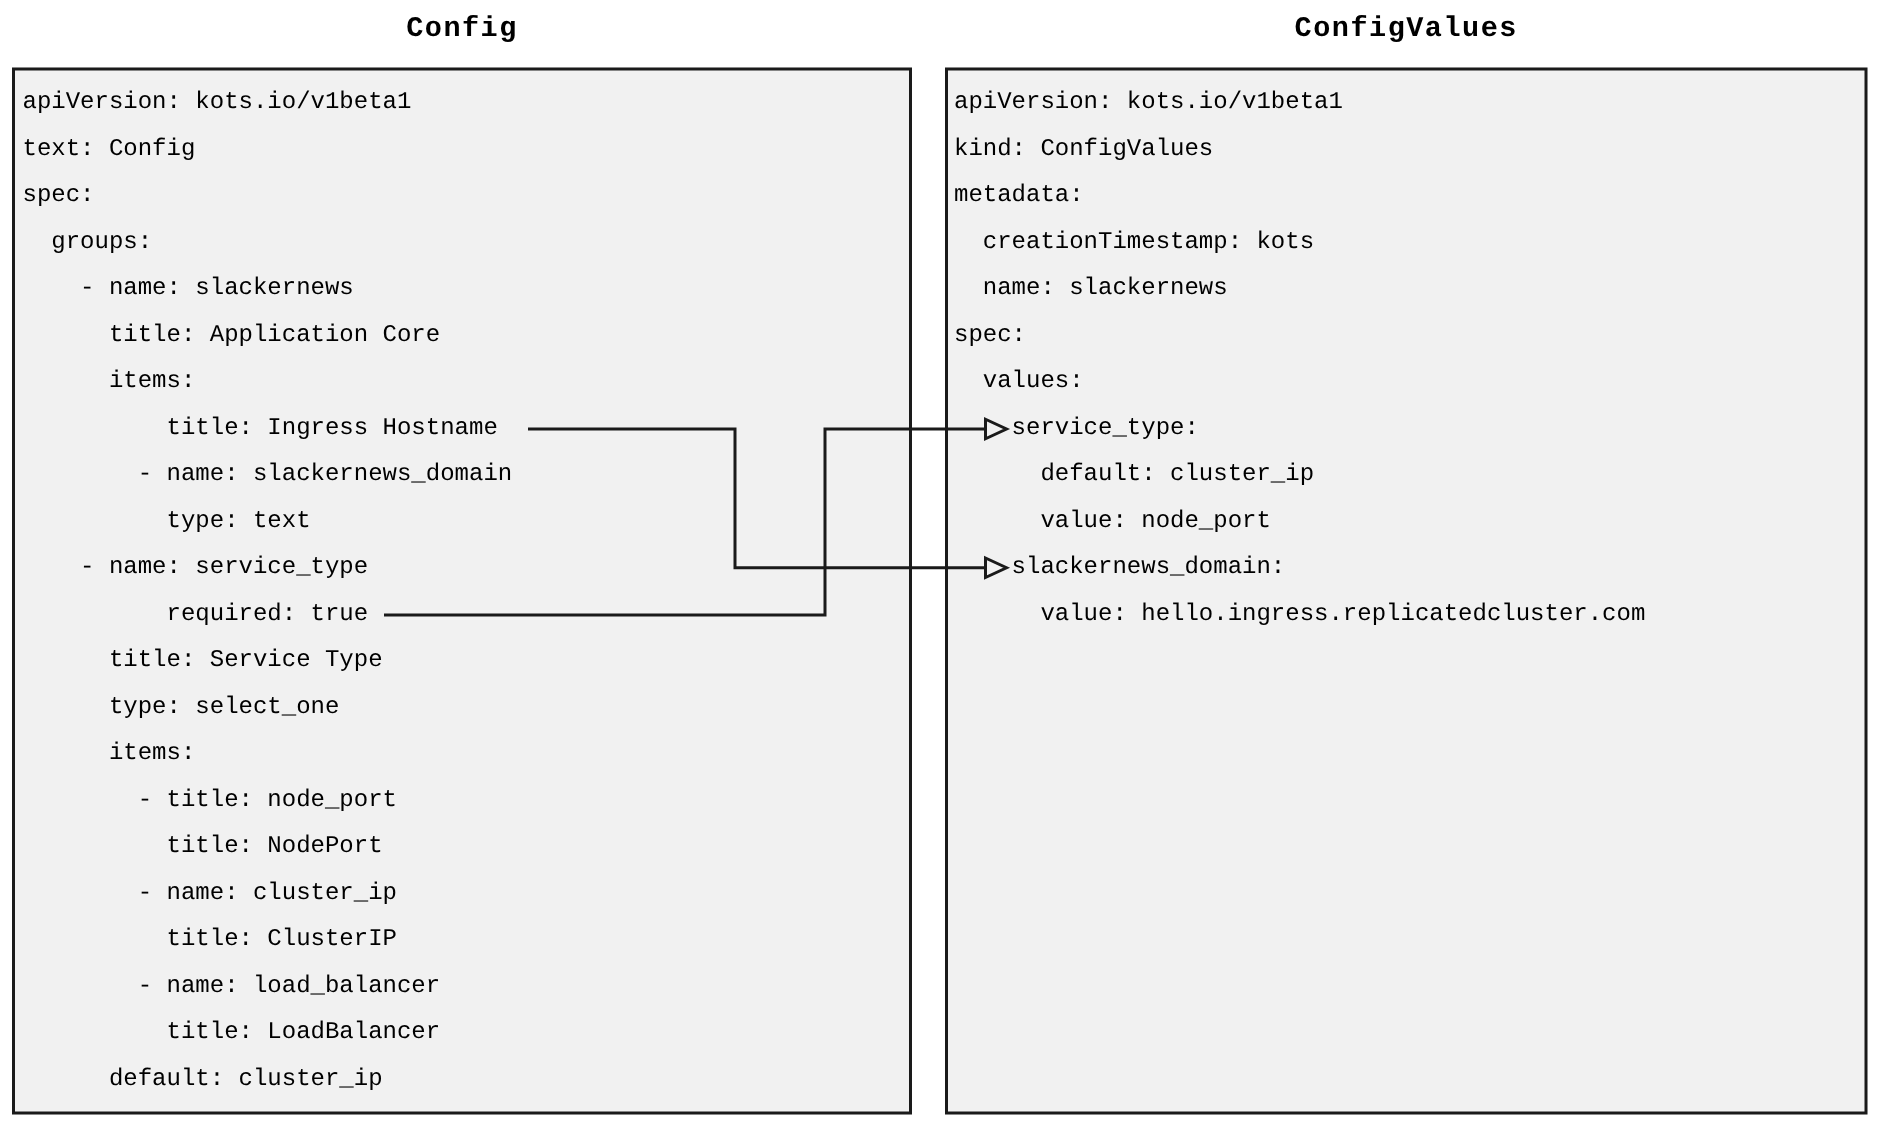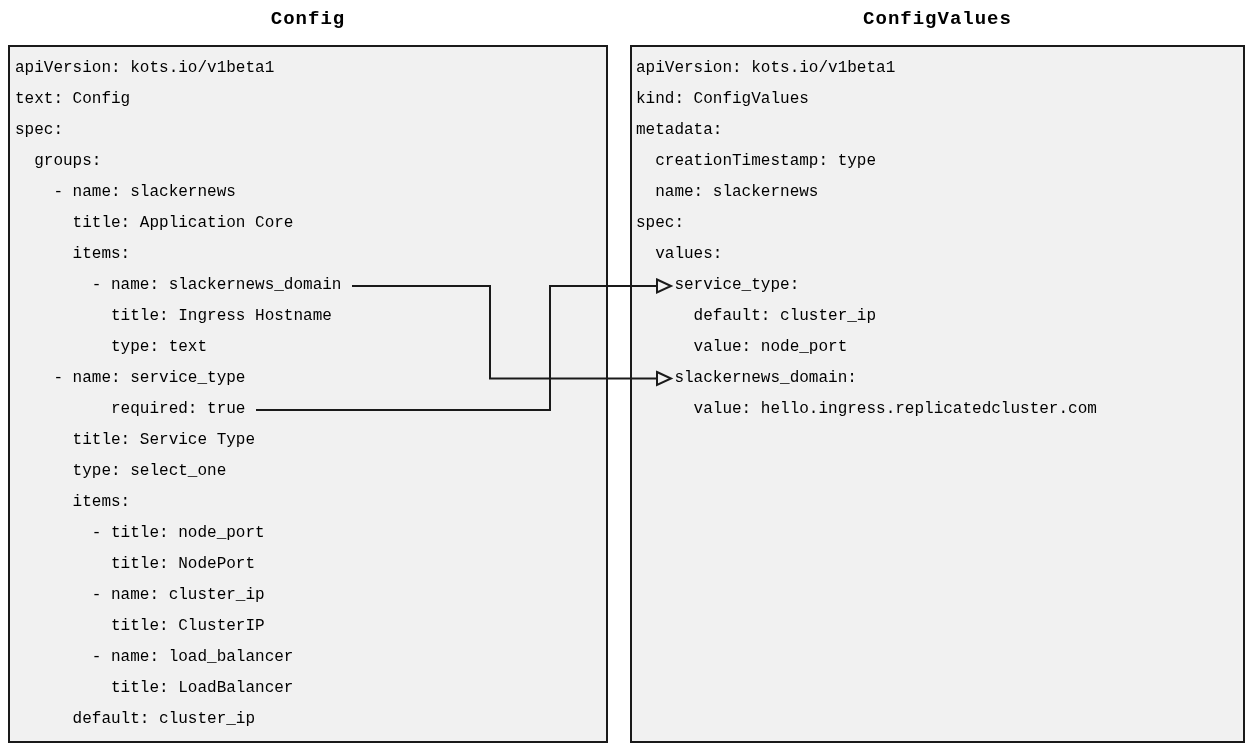--- a/index.html
+++ b/index.html
@@ -72,22 +72,22 @@
 
   <div class="codebox left">
     <div>
         <div class="code-line">apiVersion: kots.io/v1beta1</div>
         <div class="code-line">text: Config</div>
         <div class="code-line">spec:</div>
         <div class="code-line">  groups:</div>
         <div class="code-line">    - name: slackernews</div>
         <div class="code-line">      title: Application Core</div>
         <div class="code-line">      items:</div>
+        <div class="code-line">          title: Ingress Hostname</div>
         <div class="code-line">        - name: slackernews_domain</div>
-        <div class="code-line">          title: Ingress Hostname</div>
         <div class="code-line">          type: text</div>
         <div class="code-line">    - name: service_type</div>
         <div class="code-line">          required: true</div>
         <div class="code-line">      title: Service Type</div>
         <div class="code-line">      type: select_one</div>
         <div class="code-line">      items:</div>
         <div class="code-line">        - title: node_port</div>
         <div class="code-line">          title: NodePort</div>
         <div class="code-line">        - name: cluster_ip</div>
         <div class="code-line">          title: ClusterIP</div>
@@ -95,21 +95,21 @@
         <div class="code-line">          title: LoadBalancer</div>
         <div class="code-line">      default: cluster_ip</div>
       </div>
   </div>
 
   <div class="codebox right">
     <div>
         <div class="code-line">apiVersion: kots.io/v1beta1</div>
         <div class="code-line">kind: ConfigValues</div>
         <div class="code-line">metadata:</div>
-        <div class="code-line">  creationTimestamp: type</div>
+        <div class="code-line">  creationTimestamp: kots</div>
         <div class="code-line">  name: slackernews</div>
         <div class="code-line">spec:</div>
         <div class="code-line">  values:</div>
         <div class="code-line">    service_type:</div>
         <div class="code-line">      default: cluster_ip</div>
         <div class="code-line">      value: node_port</div>
         <div class="code-line">    slackernews_domain:</div>
         <div class="code-line">      value: hello.ingress.replicatedcluster.com</div>
       </div>
   </div>

